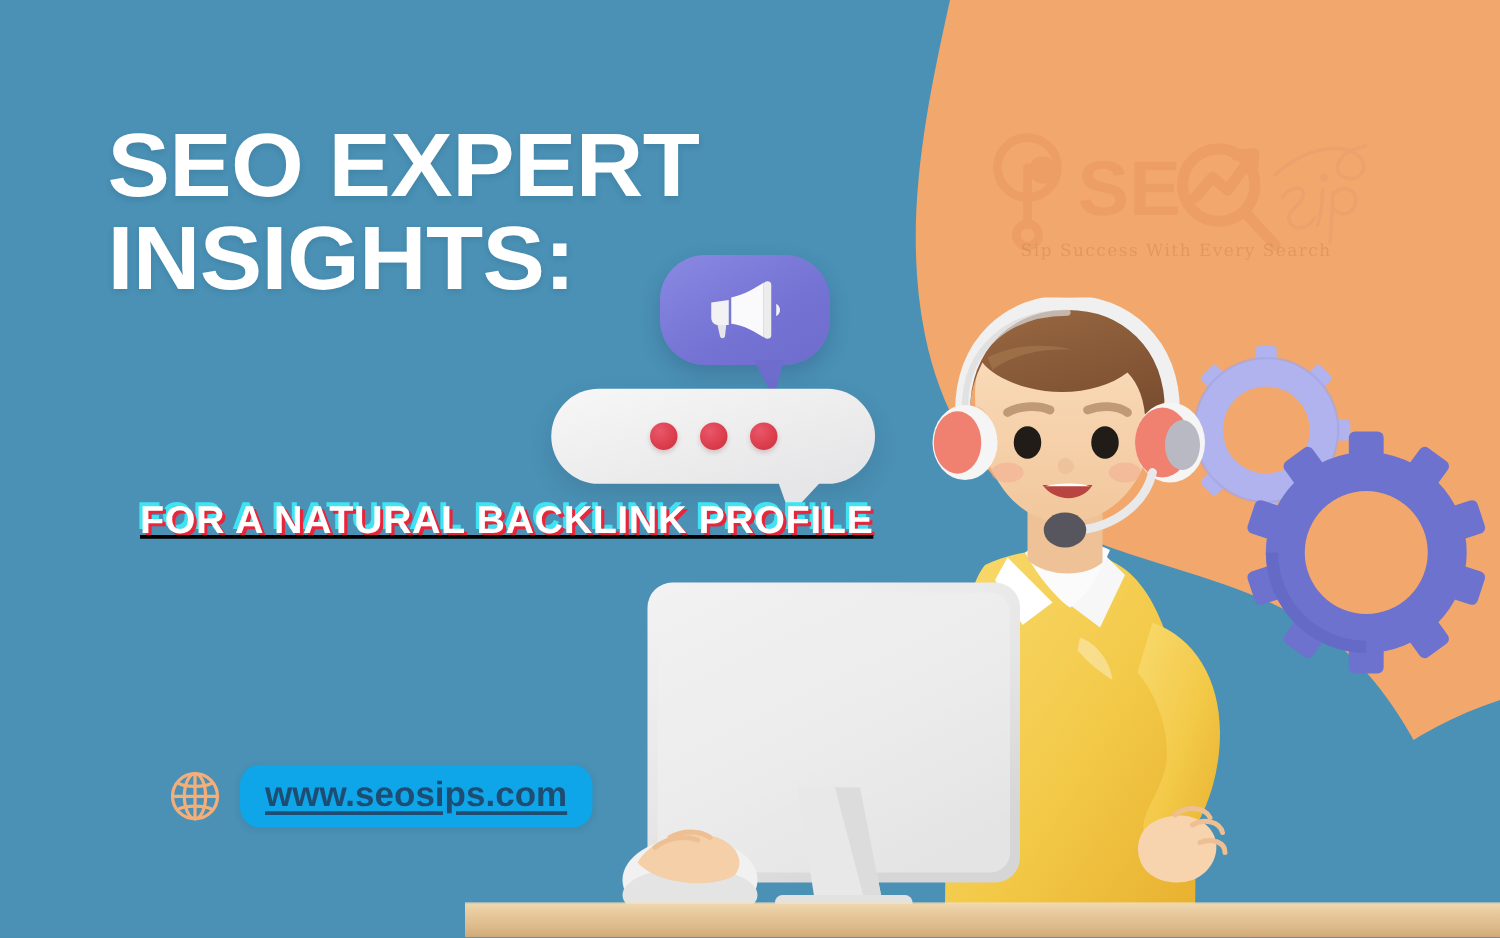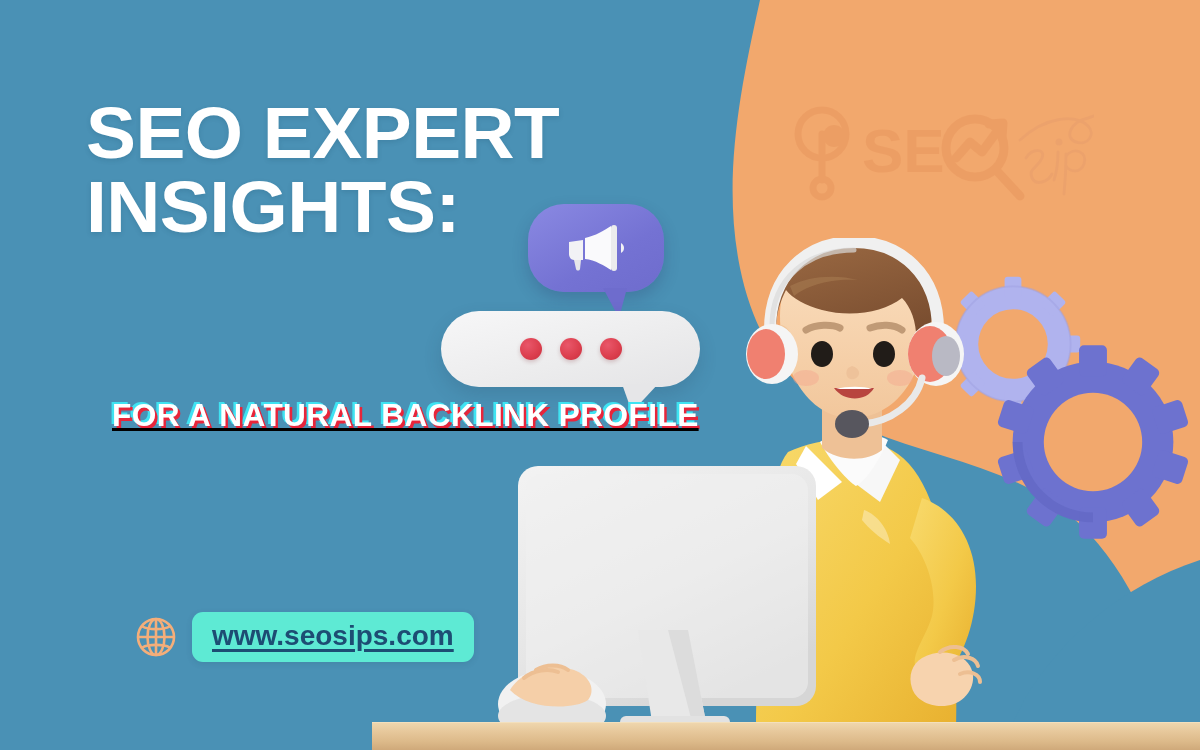--- a/index.html
+++ b/index.html
@@ -164,22 +164,22 @@
 
   
   .url-row {
     position:absolute;
     left:134px; top:612px;
     display:flex; align-items:center; gap:14px;
   }
   .globe-icon { width:44px; height:44px; }
   .globe-icon svg { display:block; width:100%; height:100%; }
   .url-pill {
-    background:#5eead4;
-    border-radius:11px;
+    background:#0ea5e9;
+    border-radius:16px;
     padding:9px 20px 11px 20px;
     box-shadow:0 2px 6px rgba(25,60,85,.12);
   }
   .url-pill .txt {
     font-family:"Liberation Sans", sans-serif;
     font-weight:700;
     font-size:28px;
     line-height:30px;
     color:#1d4d73;
     text-decoration:underline;
@@ -225,20 +225,21 @@
 
       <g stroke="#e1966a" fill="none" stroke-width="3" stroke-linecap="round">
         <path d="M238,62 C244,52 258,52 254,62 C250,72 240,72 244,82 C248,90 260,86 264,78"></path>
         <path d="M270,56 C270,70 268,78 266,84"></path>
         <circle cx="271" cy="46" r="2" fill="#e1966a"></circle>
         <path d="M278,58 C278,76 277,88 276,98 M278,60 C286,50 300,56 296,68 C292,78 282,76 278,70"></path>
         <path d="M232,44 C258,20 288,18 300,30 C308,38 300,50 288,46 C276,42 282,26 300,22 L306,20"></path>
       </g>
     </svg>
   </div>
+  <div class="logo-tag">Sip Success With Every Search</div>
 
   <div class="headline">
     <span class="l1">SEO EXPERT</span>
     <span class="l2">INSIGHTS:</span>
   </div>
 
   <div class="bubble-purple">
     <div class="tail"></div>
     <div class="megaphone">
       <svg viewBox="0 0 70 48" aria-hidden="true">

